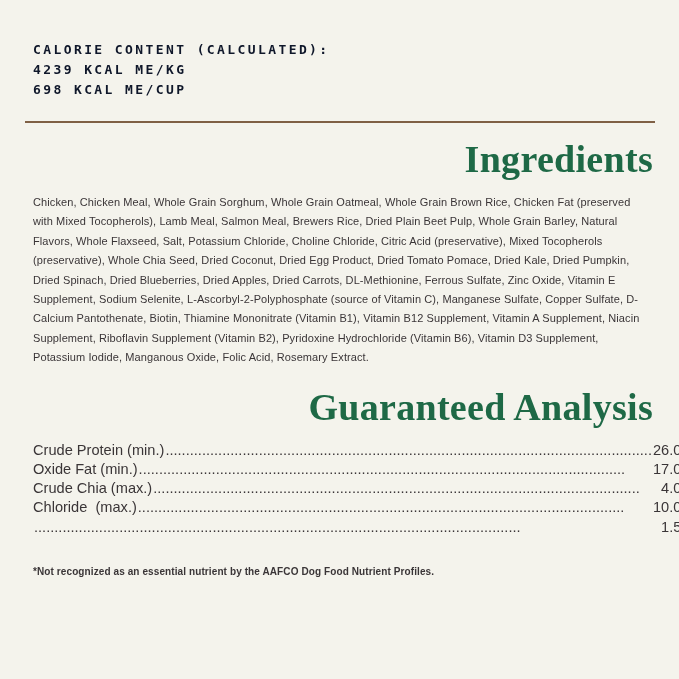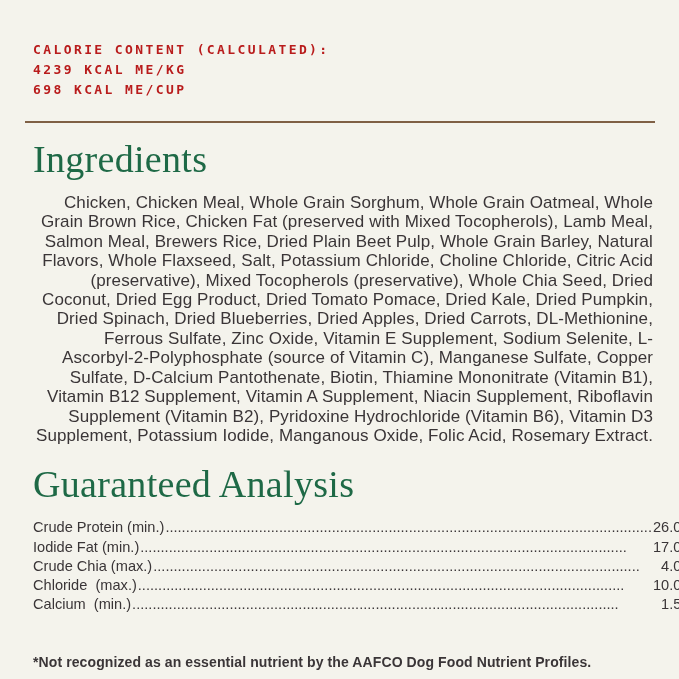--- a/index.html
+++ b/index.html
@@ -13,48 +13,48 @@
   }
   .label {
     box-sizing: border-box;
     width: 679px;
     height: 679px;
     padding: 40px 26px 0 33px;
   }
   .calorie-block {
     font-family: "DejaVu Sans Mono", monospace;
     font-weight: 700;
-    color: #b91c1c;
+    color: #0f172a;
     font-size: 13px;
     letter-spacing: 2.4px;
     line-height: 20px;
   }
   .rule {
     border: none;
     border-top: 2px solid #7f6045;
     margin: 21px 0 0 -8px;
     width: calc(100% + 10px);
   }
   .section-title {
     font-family: "Liberation Serif", "DejaVu Serif", serif;
-    font-weight: 400;
+    font-weight: 700;
     font-size: 38px;
     line-height: 1.08;
     color: #1e6946;
     margin: 16px 0 13px 0;
     letter-spacing: 0.3px;
+    text-align: right;
   }
   .ga-title { margin-top: 19px; }
   .ingredients-text {
     margin: 0;
-    font-size: 17px;
+    font-size: 11px;
     line-height: 19.4px;
     letter-spacing: 0.1px;
     color: #3a3537;
-    text-align: right;
   }
   .ga-grid {
     display: grid;
     grid-template-columns: 1fr 1fr;
     column-gap: 14px;
   }
   .ga-row {
     display: flex;
     align-items: baseline;
     font-size: 14.6px;
@@ -62,23 +62,23 @@
   }
   .ga-label, .ga-value { white-space: pre; }
   .dots {
     flex: 1;
     overflow: hidden;
     white-space: nowrap;
     margin: 0 1px;
   }
   .footnote {
     font-weight: 700;
-    font-size: 14px;
+    font-size: 10px;
     letter-spacing: 0.1px;
-    margin: 40px 0 0 0;
+    margin: 29px 0 0 0;
     color: #3a3537;
   }
 </style>
 </head>
 <body>
 
 <div class="label">
 
   <div class="calorie-block">
     <div>CALORIE CONTENT (CALCULATED):</div>
@@ -96,36 +96,35 @@
 
   <div class="ga-grid">
 
     <div class="ga-col">
       <div class="ga-row">
         <span class="ga-label">Crude Protein (min.)</span>
         <span class="dots">........................................................................................................................</span>
         <span class="ga-value">26.00%</span>
       </div>
       <div class="ga-row">
-        <span class="ga-label">Iodide Fat (min.)</span>
+        <span class="ga-label">Oxide Fat (min.)</span>
         <span class="dots">........................................................................................................................</span>
         <span class="ga-value">17.00%</span>
       </div>
       <div class="ga-row">
         <span class="ga-label">Crude Chia (max.)</span>
         <span class="dots">........................................................................................................................</span>
         <span class="ga-value">4.00%</span>
       </div>
       <div class="ga-row">
         <span class="ga-label">Chloride  (max.)</span>
         <span class="dots">........................................................................................................................</span>
         <span class="ga-value">10.00%</span>
       </div>
       <div class="ga-row">
-        <span class="ga-label">Calcium  (min.)</span>
         <span class="dots">........................................................................................................................</span>
         <span class="ga-value">1.50%</span>
       </div>
     </div>
 
   </div>
 
   <p class="footnote">*Not recognized as an essential nutrient by the AAFCO Dog Food Nutrient Profiles.</p>
 
 </div>

